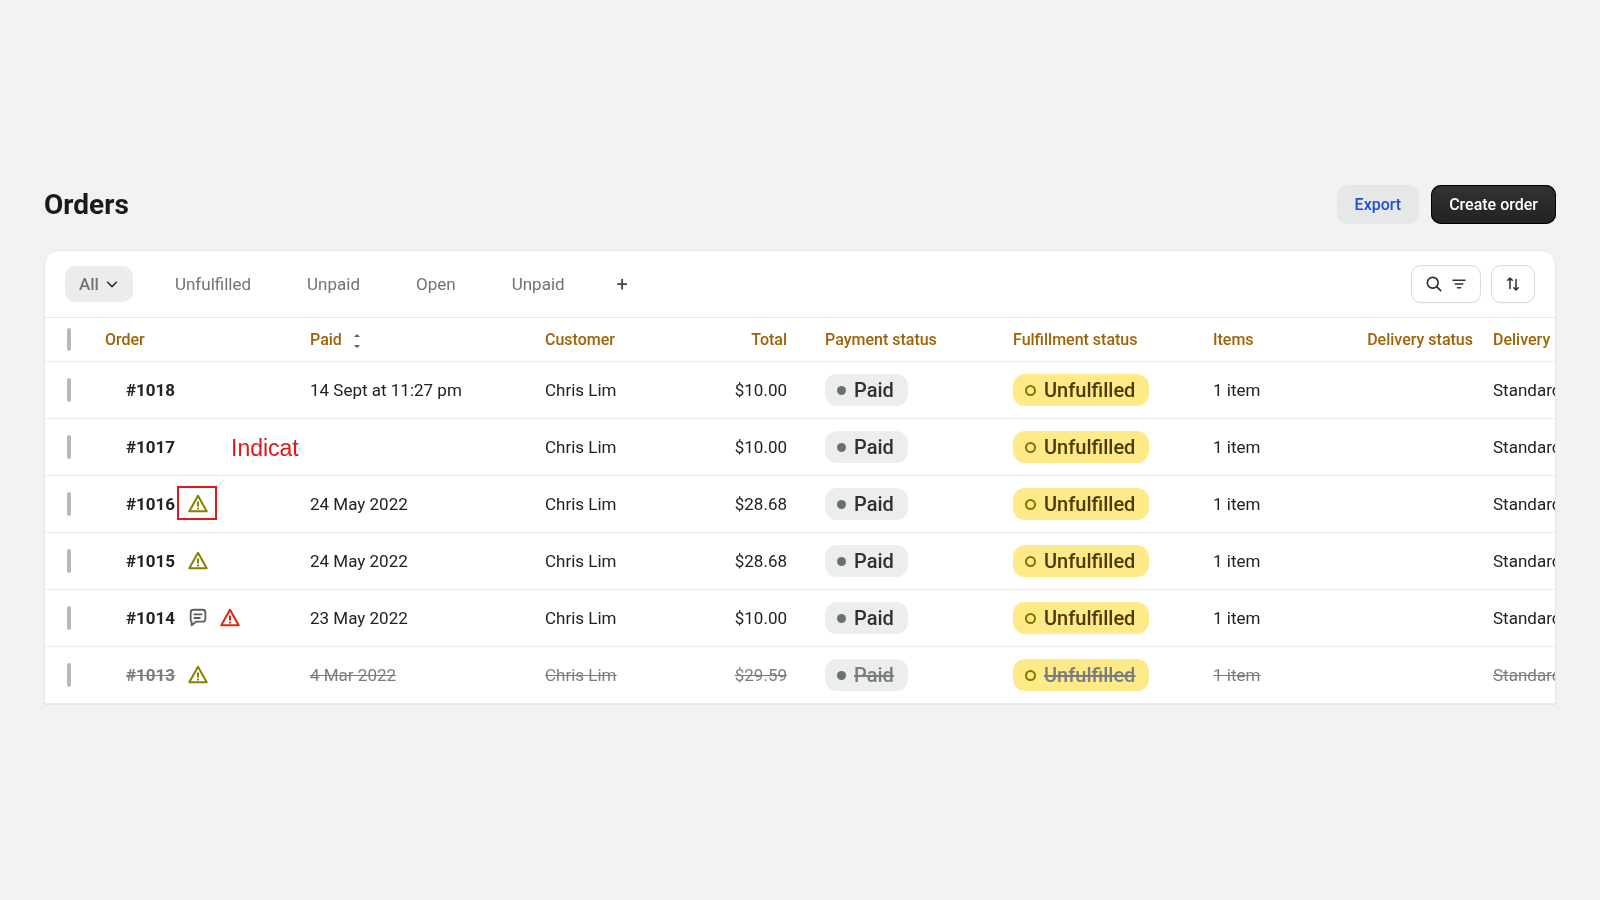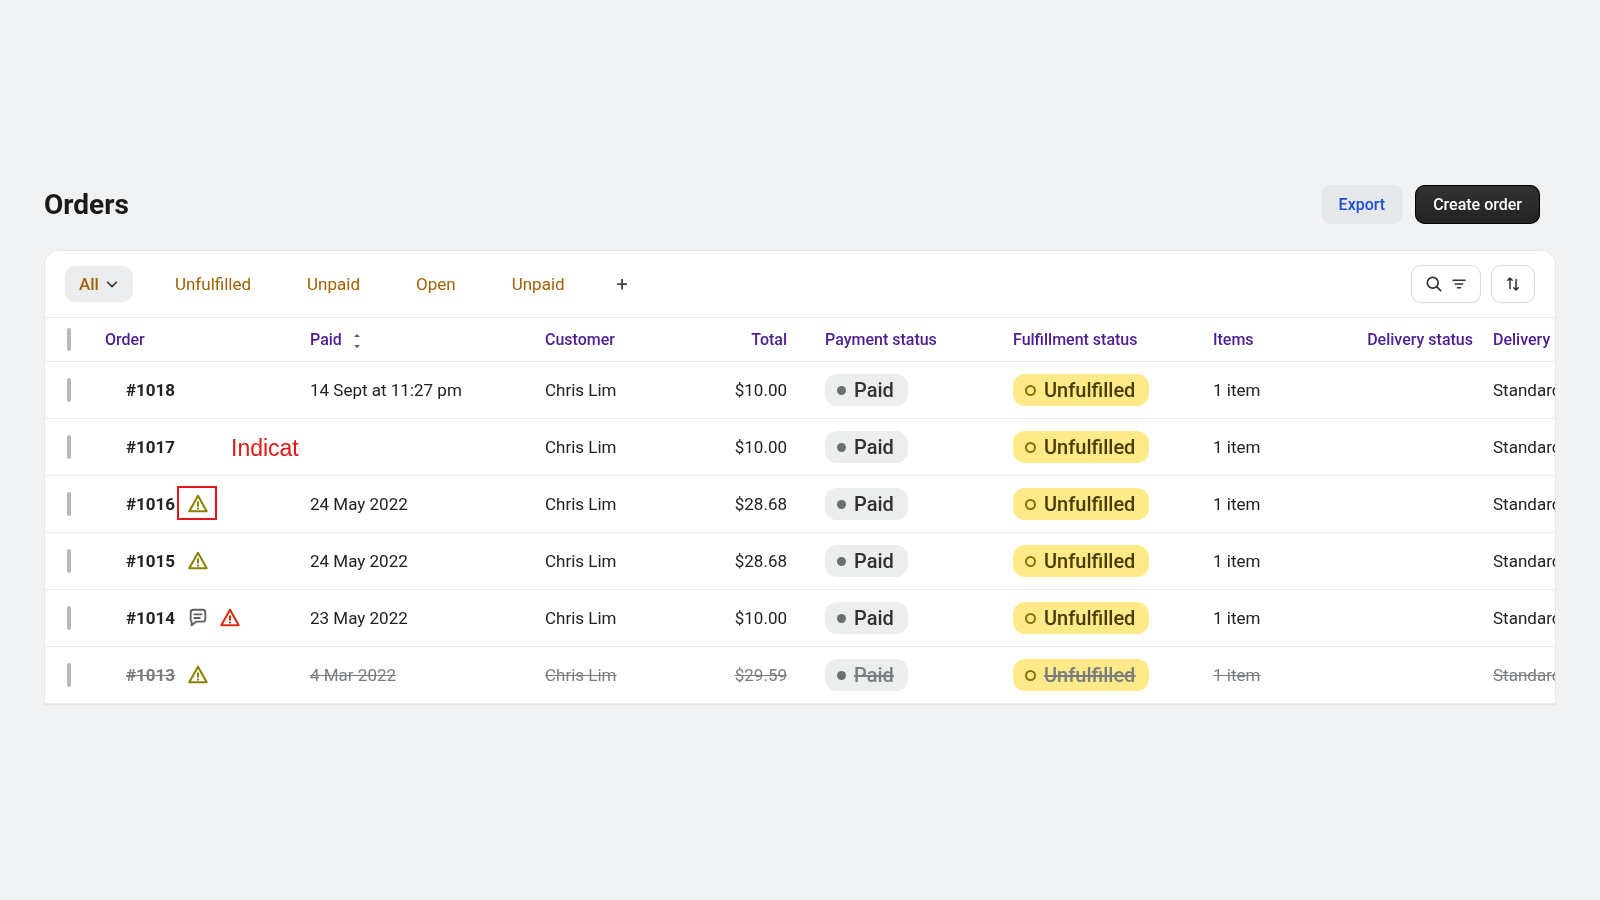--- a/index.html
+++ b/index.html
@@ -17,21 +17,21 @@
     width: 100%;
     height: 100%;
   }
   .content-wrap {
     padding-top: 185px;
   }
   .page-header {
     display: flex;
     align-items: center;
     justify-content: space-between;
-    padding: 0 60px 26px 44px;
+    padding: 0 44px 26px 44px;
   }
   .page-title {
     font-size: 28px;
     font-weight: 700;
     color: #1a1a1a;
   }
   .header-actions {
     display: flex;
     gap: 12px;
   }
@@ -67,21 +67,21 @@
     padding: 14px 20px 14px 20px;
     border-bottom: 1px solid #e9e9e9;
   }
   .tabs {
     display: flex;
     align-items: center;
     gap: 28px;
   }
   .tab {
     font-size: 17px;
-    color: #a16207;
+    color: #737373;
     padding: 8px 14px;
     border-radius: 10px;
     cursor: pointer;
     display: inline-flex;
     align-items: center;
     gap: 6px;
     justify-content: space-between;
   }
   .tab.active {
     background: #ebecee;
@@ -117,21 +117,21 @@
   table.orders th, table.orders td {
     text-align: left;
     padding: 12px 10px;
     font-size: 17px;
     border-bottom: 1px solid #ececec;
     vertical-align: middle;
     white-space: nowrap;
     overflow: hidden;
   }
   table.orders th {
-    color: #4c1d95;
+    color: #a16207;
     font-weight: 500;
     font-size: 16px;
   }
   .col-check { width: 50px; padding-left: 22px !important; }
   .col-order { width: 205px; }
   .col-date  { width: 235px; }
   .col-cust  { width: 170px; }
   .col-total { width: 110px; text-align: right !important; padding-right: 28px !important;}
   .col-pay   { width: 188px; }
   .col-ful   { width: 200px; }

